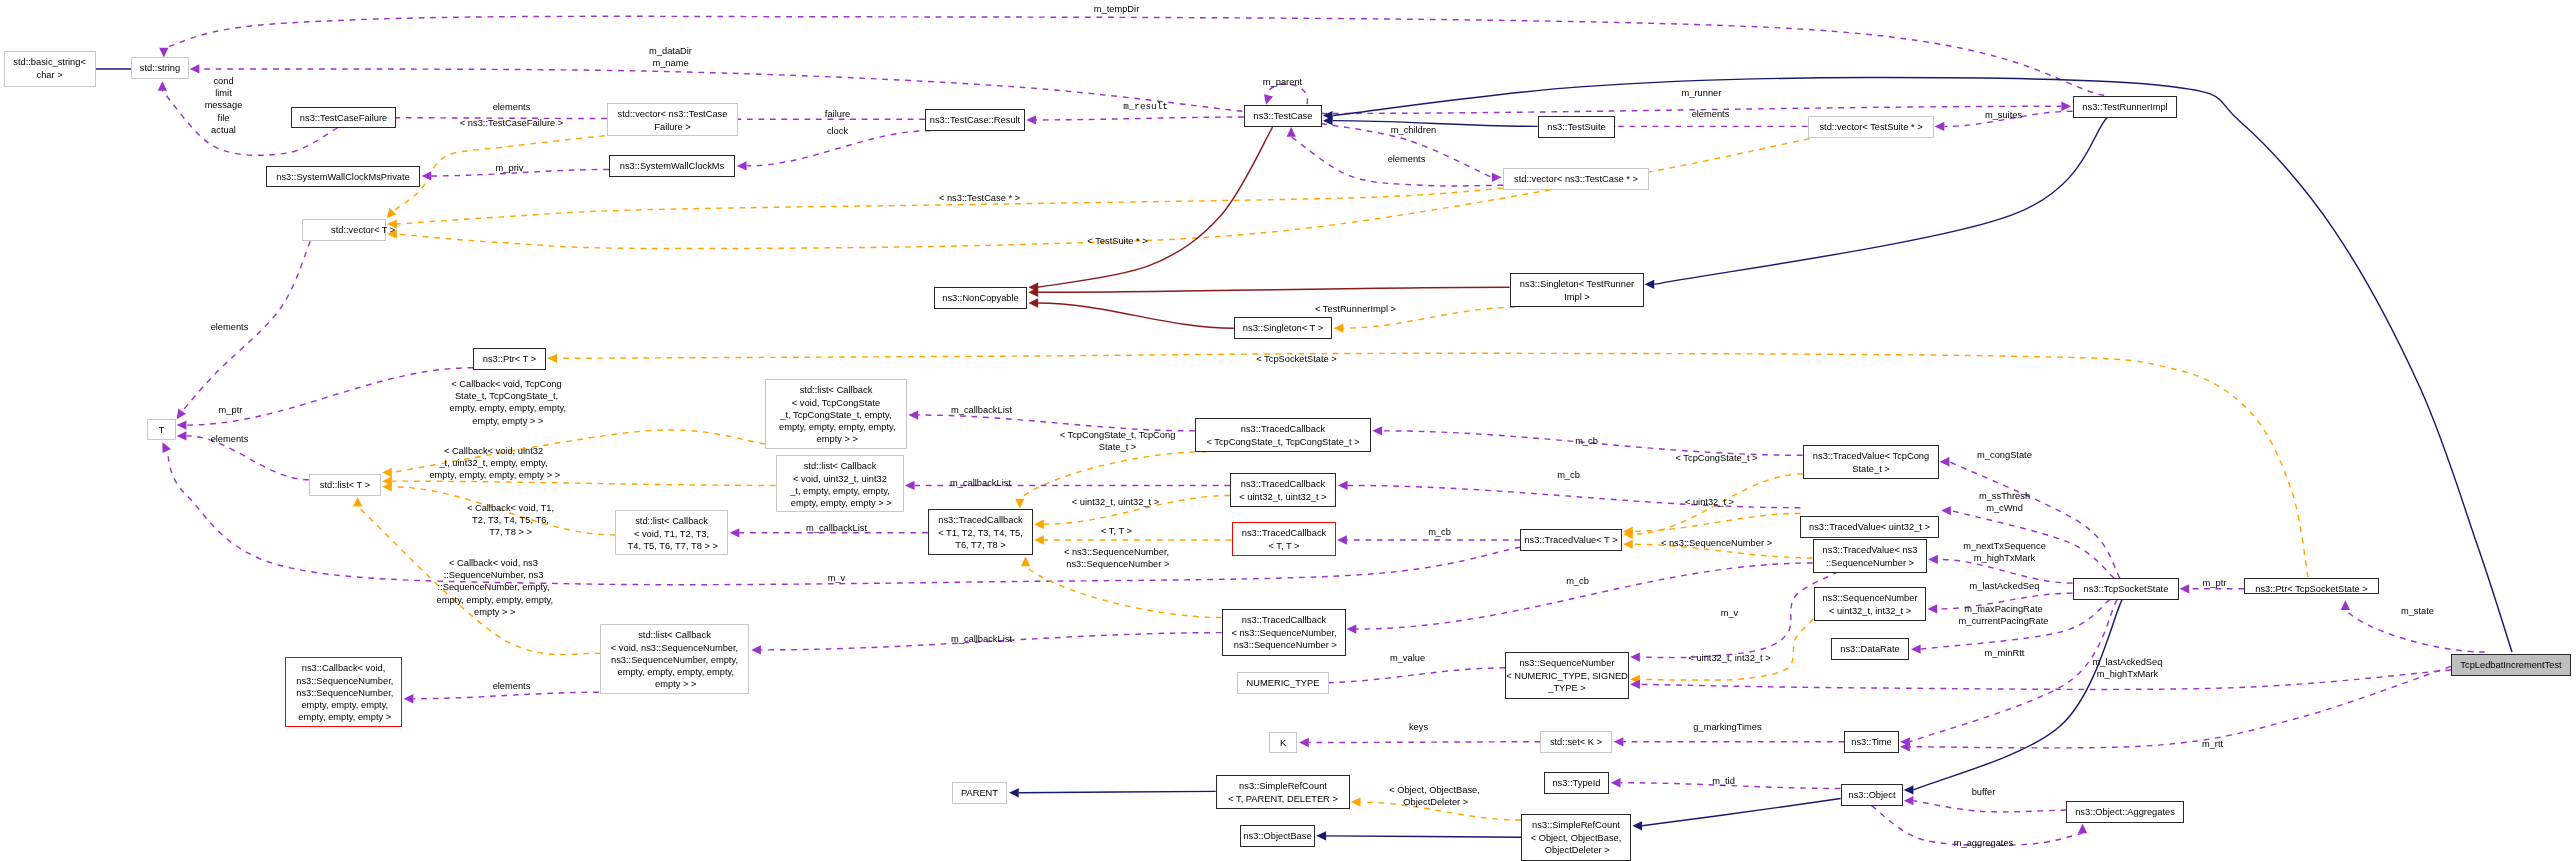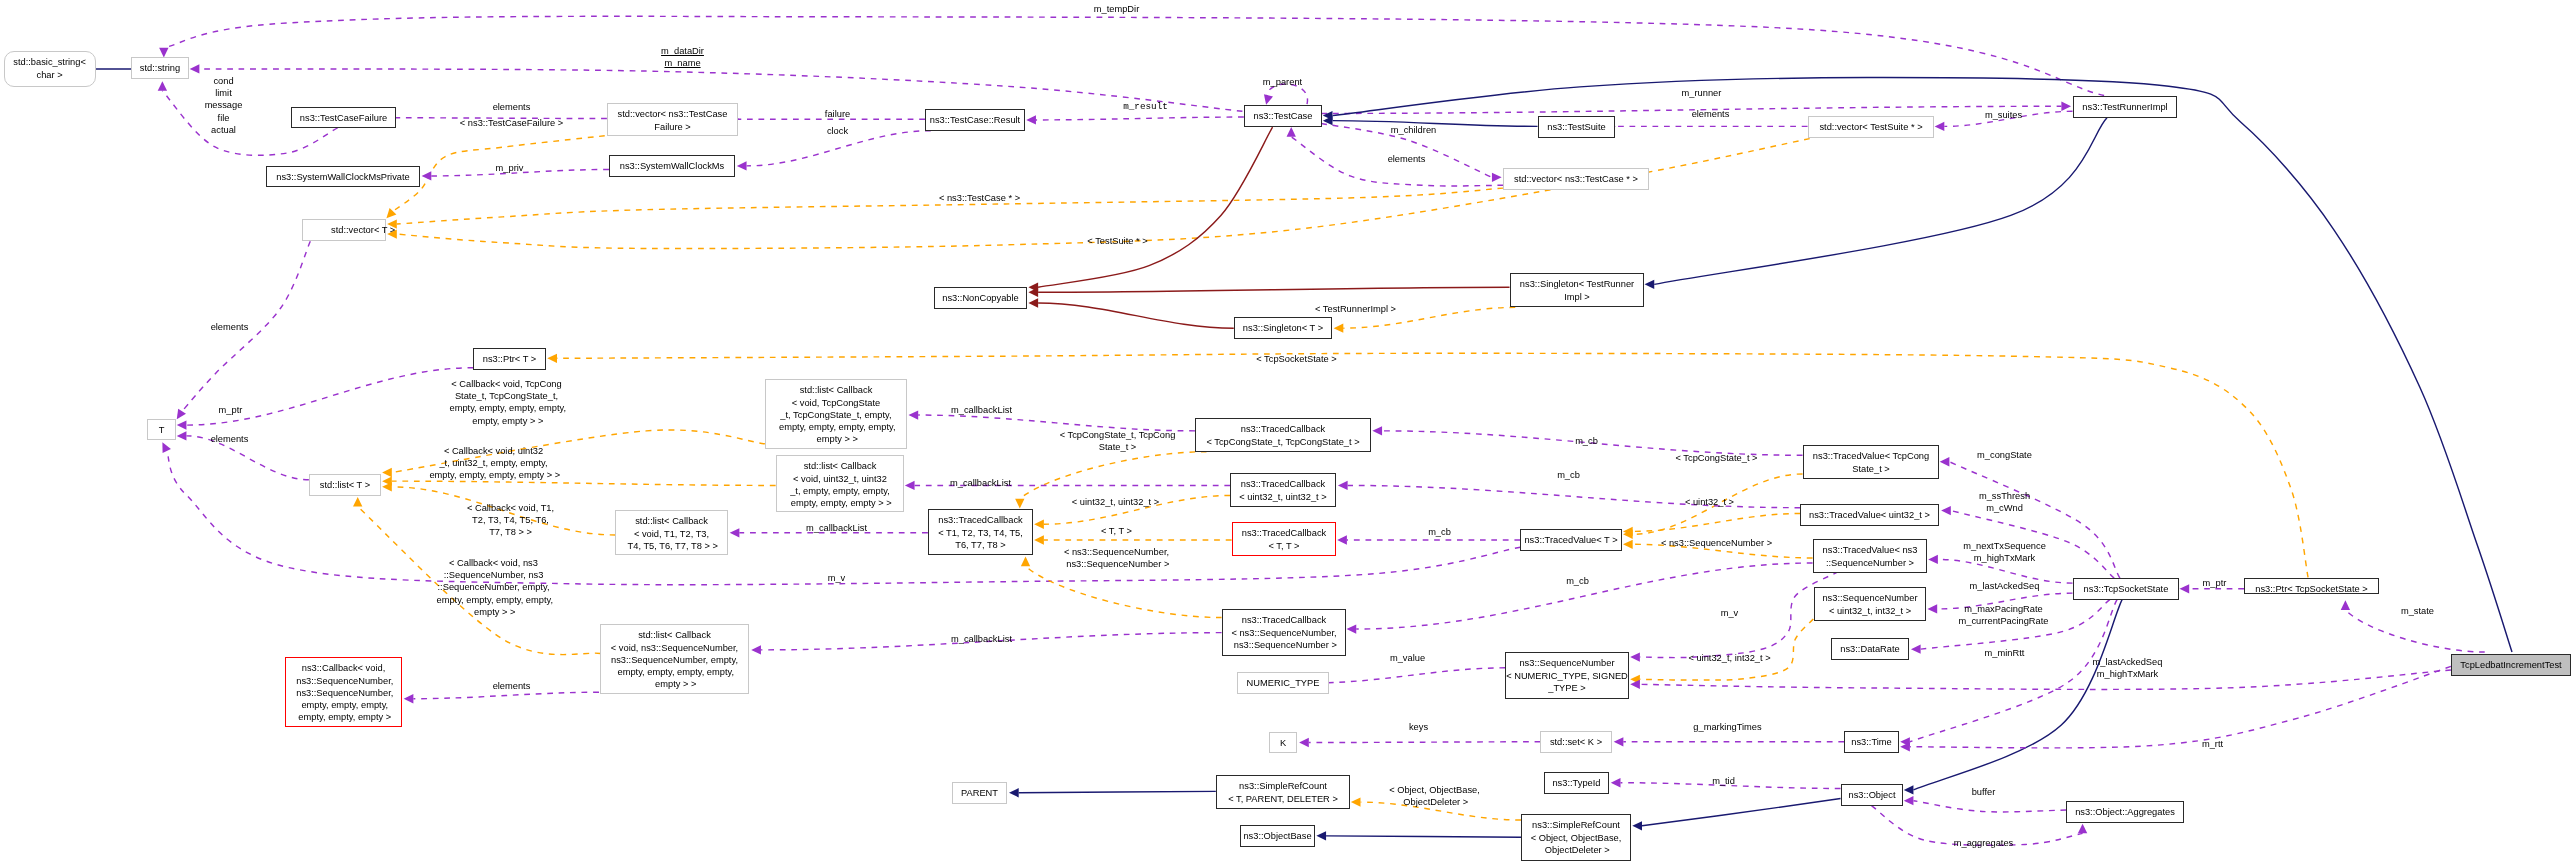--- a/index.html
+++ b/index.html
@@ -172,21 +172,21 @@
 limit
 message
 file
 actual</div>
     <div class="edge-label" style="left: 368px; top: 101px;">elements</div>
     <div class="edge-label" style="left: 368px; top: 117px;">&lt; ns3::TestCaseFailure &gt;</div>
     <div class="edge-label" style="left: 694px; top: 108px;">failure</div>
     <div class="edge-label" style="left: 694px; top: 125px;">clock</div>
     <div class="edge-label" style="left: 366px; top: 162px;">m_priv</div>
     <div class="edge-label" style="left: 1002px; top: 101px; font-family: Liberation Mono, monospace;">m_result</div>
-    <div class="edge-label" style="left: 539px; top: 45px; text-decoration: underline;">m_dataDir
+    <div class="edge-label" style="left: 527px; top: 45px;">m_dataDir
 m_name</div>
     <div class="edge-label" style="left: 1139px; top: 76px;">m_parent</div>
     <div class="edge-label" style="left: 1270px; top: 124px;">m_children</div>
     <div class="edge-label" style="left: 1263px; top: 153px;">elements</div>
     <div class="edge-label" style="left: 836px; top: 192px;">&lt; ns3::TestCase * &gt;</div>
     <div class="edge-label" style="left: 86px; top: 321px;">elements</div>
     <div class="edge-label" style="left: 1558px; top: 87px;">m_runner</div>
     <div class="edge-label" style="left: 973px; top: 2.9px;">m_tempDir</div>
     <div class="edge-label" style="left: 1860px; top: 109px;">m_suites</div>
     <div class="edge-label" style="left: 1567px; top: 108px;">elements</div>
@@ -246,21 +246,21 @@
     <div class="edge-label" style="left: 1584px; top: 721px;">g_markingTimes</div>
     <div class="edge-label" style="left: 1275px; top: 721px;">keys</div>
     <div class="edge-label" style="left: 2069px; top: 738px;">m_rtt</div>
     <div class="edge-label" style="left: 1984px; top: 656px;">m_lastAckedSeq
 m_highTxMark</div>
     <div class="edge-label" style="left: 367px; top: 502px;">&lt; Callback&lt; void, T1,
 T2, T3, T4, T5, T6,
 T7, T8 &gt; &gt;</div>
     <div class="edge-label" style="left: 693px; top: 522px;">m_callbackList</div>
     <div class="edge-label" style="left: 973px; top: 525px;">&lt; T, T &gt;</div>
-    <div class="class-node light" style="left: 3.6px; top: 51px; width: 92px; height: 36px; border-radius: 10px;">std::basic_string&lt;
+    <div class="class-node light" style="left: 3.6px; top: 51px; width: 92px; height: 36px;">std::basic_string&lt;
 char &gt;</div>
     <div class="class-node light" style="left: 131px; top: 57px; width: 58px; height: 22px;">std::string</div>
     <div class="class-node solid" style="left: 291px; top: 107px; width: 105px; height: 21px;">ns3::TestCaseFailure</div>
     <div class="class-node solid" style="left: 266px; top: 166px; width: 154px; height: 21px;">ns3::SystemWallClockMsPrivate</div>
     <div class="class-node light" style="left: 607px; top: 103px; width: 131px; height: 33px;">std::vector&lt; ns3::TestCase
 Failure &gt;</div>
     <div class="class-node solid" style="left: 925px; top: 109px; width: 100px; height: 21.5px;">ns3::TestCase::Result</div>
     <div class="class-node solid" style="left: 609px; top: 155px; width: 126px; height: 21.5px;">ns3::SystemWallClockMs</div>
     <div class="class-node solid" style="left: 1244px; top: 105px; width: 78px; height: 21.5px;">ns3::TestCase</div>
     <div class="class-node light" style="left: 1503px; top: 168px; width: 146px; height: 21.5px;">std::vector&lt; ns3::TestCase * &gt;</div>
@@ -302,21 +302,21 @@
     <div class="class-node solid" style="left: 1230px; top: 473px; width: 106px; height: 34px;">ns3::TracedCallback
 &lt; uint32_t, uint32_t &gt;</div>
     <div class="class-node red" style="left: 1232px; top: 522px; width: 104px; height: 34px;">ns3::TracedCallback
 &lt; T, T &gt;</div>
     <div class="class-node solid" style="left: 1222px; top: 609px; width: 124px; height: 47px;">ns3::TracedCallback
 &lt; ns3::SequenceNumber,
  ns3::SequenceNumber &gt;</div>
     <div class="class-node solid" style="left: 1520px; top: 529px; width: 102px; height: 22px;">ns3::TracedValue&lt; T &gt;</div>
     <div class="class-node solid" style="left: 1803px; top: 445px; width: 136px; height: 34px;">ns3::TracedValue&lt; TcpCong
 State_t &gt;</div>
-    <div class="class-node solid" style="left: 1800px; top: 504px; width: 139px; height: 21.5px;">ns3::TracedValue&lt; uint32_t &gt;</div>
+    <div class="class-node solid" style="left: 1800px; top: 516px; width: 139px; height: 21.5px;">ns3::TracedValue&lt; uint32_t &gt;</div>
     <div class="class-node solid" style="left: 1813px; top: 539px; width: 114px; height: 34px;">ns3::TracedValue&lt; ns3
 ::SequenceNumber &gt;</div>
     <div class="class-node solid" style="left: 1814px; top: 587px; width: 112px; height: 34px;">ns3::SequenceNumber
 &lt; uint32_t, int32_t &gt;</div>
     <div class="class-node solid" style="left: 1831px; top: 638px; width: 78px; height: 21.5px;">ns3::DataRate</div>
     <div class="class-node solid" style="left: 1505px; top: 652px; width: 124px; height: 47px;">ns3::SequenceNumber
 &lt; NUMERIC_TYPE, SIGNED
 _TYPE &gt;</div>
     <div class="class-node light" style="left: 1237px; top: 672px; width: 92px; height: 21.5px;">NUMERIC_TYPE</div>
     <div class="class-node light" style="left: 1269px; top: 732px; width: 28px; height: 21px;">K</div>

